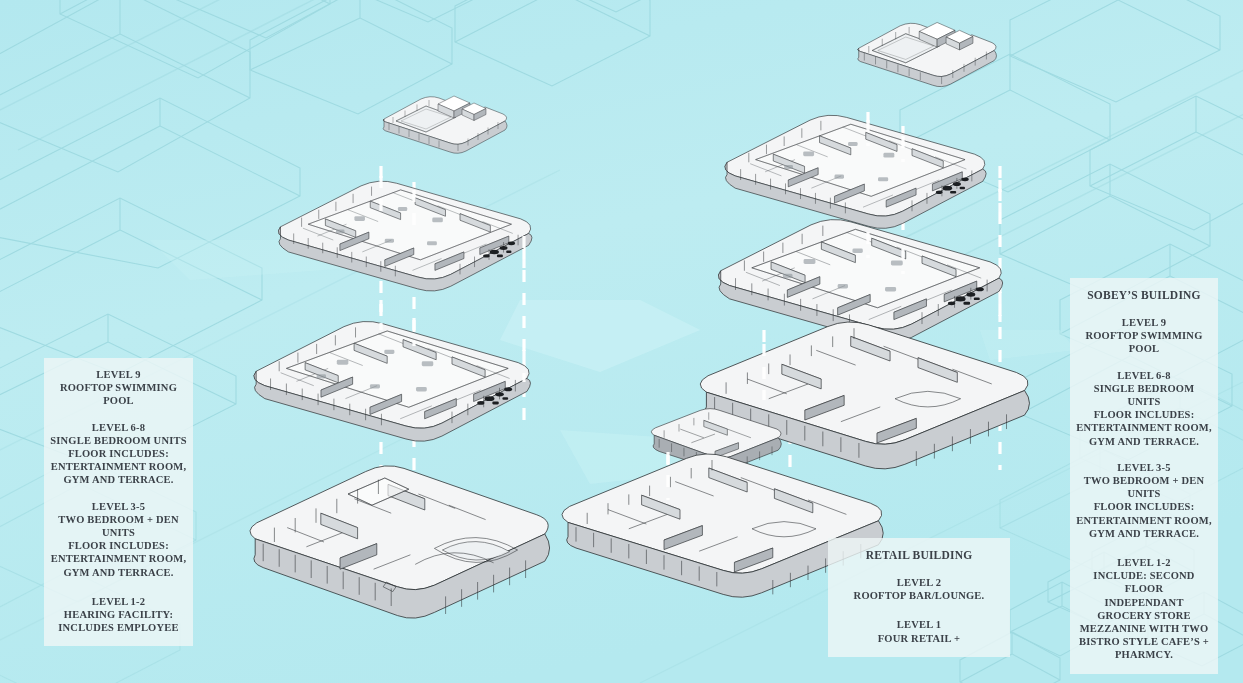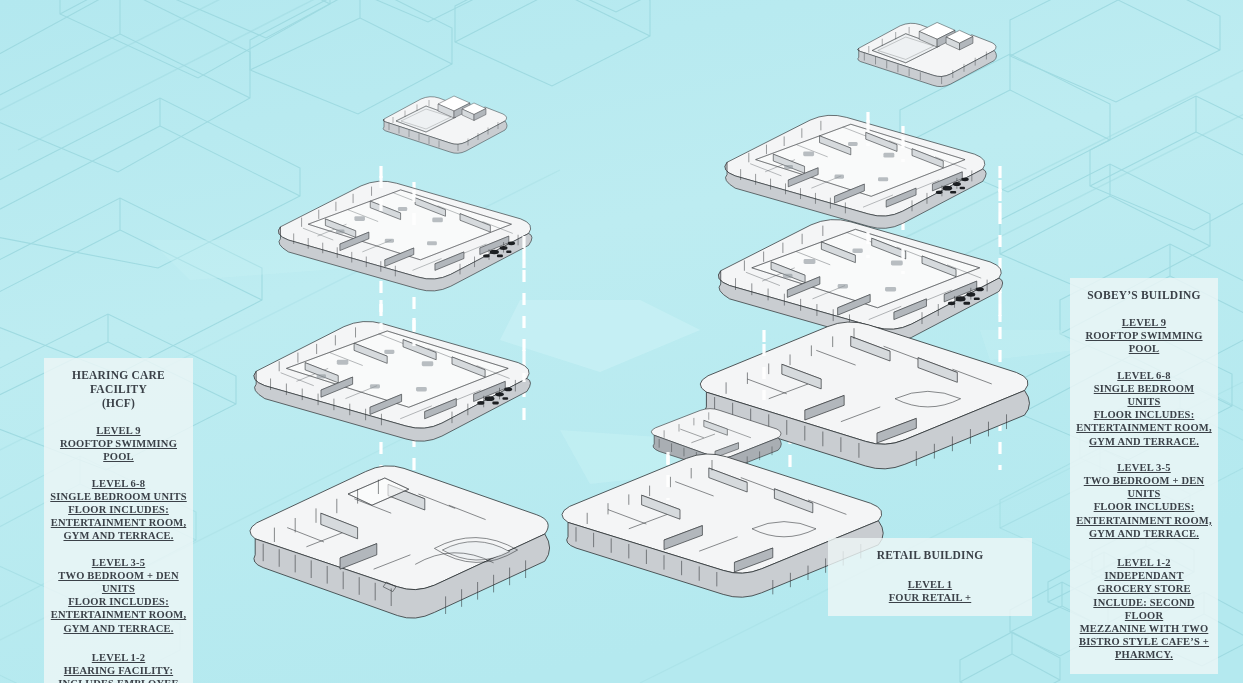--- a/index.html
+++ b/index.html
@@ -36,25 +36,25 @@
     line-height:13.2px;
     letter-spacing:.2px;
     padding:10px 6px 12px 6px;
     text-transform:uppercase;
   }
   .panel .ptitle{
     font-size:11.5px;
     line-height:14px;
     margin-bottom:14px;
   }
-  .panel .blk{ margin-bottom:13px;text-decoration:underline; }
+  .panel .blk{ margin-bottom:13px; }
   .panel .blk:last-child{ margin-bottom:0;margin-top:16px; }
 
   #panel-hcf{ left:44px; top:358px; width:149px; }
-  #panel-retail{ left:828px; top:538px; width:204px; }
+  #panel-retail{ left:828px; top:538px; width:182px; }
   #panel-sobeys{ left:1070px; top:278px; width:148px; }
 </style>
 </head>
 <body>
 
 <div id="stage">
 
   <svg id="bg-massing" viewBox="0 0 1243 683">
     <defs>
       <linearGradient id="bgGrad" x1="0" y1="0" x2="0.4" y2="1">
@@ -381,24 +381,20 @@
       <path d="M868,232 L868,258"></path>
       <path d="M903,248 L903,274"></path>
       <path d="M1000,180 L1000,212"></path>
       <path d="M1000,292 L1000,322"></path>
       <path d="M668,452 L668,500"></path>
       <path d="M764,344 L764,400"></path>
     </g>
   </svg>
 
   <div class="panel" id="panel-hcf">
-    <div class="ptitle">
-        <div>HEARING CARE FACILITY</div>
-        <div>(HCF)</div>
-      </div>
     <div class="pbody">
         <div class="blk">
           <div>LEVEL 9</div>
           <div>ROOFTOP SWIMMING POOL</div>
         </div>
         <div class="blk">
           <div>LEVEL 6-8</div>
           <div>SINGLE BEDROOM UNITS</div>
           <div>FLOOR INCLUDES:</div>
           <div>ENTERTAINMENT ROOM,</div>
@@ -418,20 +414,24 @@
         </div>
       </div>
   </div>
 
   <div class="panel" id="panel-retail">
     <div class="ptitle">
         <div>RETAIL BUILDING</div>
       </div>
     <div class="pbody">
         <div class="blk">
+          <div>LEVEL 2</div>
+          <div>ROOFTOP BAR/LOUNGE.</div>
+        </div>
+        <div class="blk">
           <div>LEVEL 1</div>
           <div>FOUR RETAIL +</div>
         </div>
       </div>
   </div>
 
   <div class="panel" id="panel-sobeys">
     <div class="ptitle">
         <div>SOBEY’S BUILDING</div>
       </div>
@@ -449,22 +449,22 @@
         </div>
         <div class="blk">
           <div>LEVEL 3-5</div>
           <div>TWO BEDROOM + DEN UNITS</div>
           <div>FLOOR INCLUDES:</div>
           <div>ENTERTAINMENT ROOM,</div>
           <div>GYM AND TERRACE.</div>
         </div>
         <div class="blk">
           <div>LEVEL 1-2</div>
+          <div>INCLUDE: SECOND FLOOR</div>
           <div>INDEPENDANT GROCERY STORE</div>
-          <div>INCLUDE: SECOND FLOOR</div>
           <div>MEZZANINE WITH TWO</div>
           <div>BISTRO STYLE CAFE’S +</div>
           <div>PHARMCY.</div>
         </div>
       </div>
   </div>
 
 </div>
 
 </body></html>

